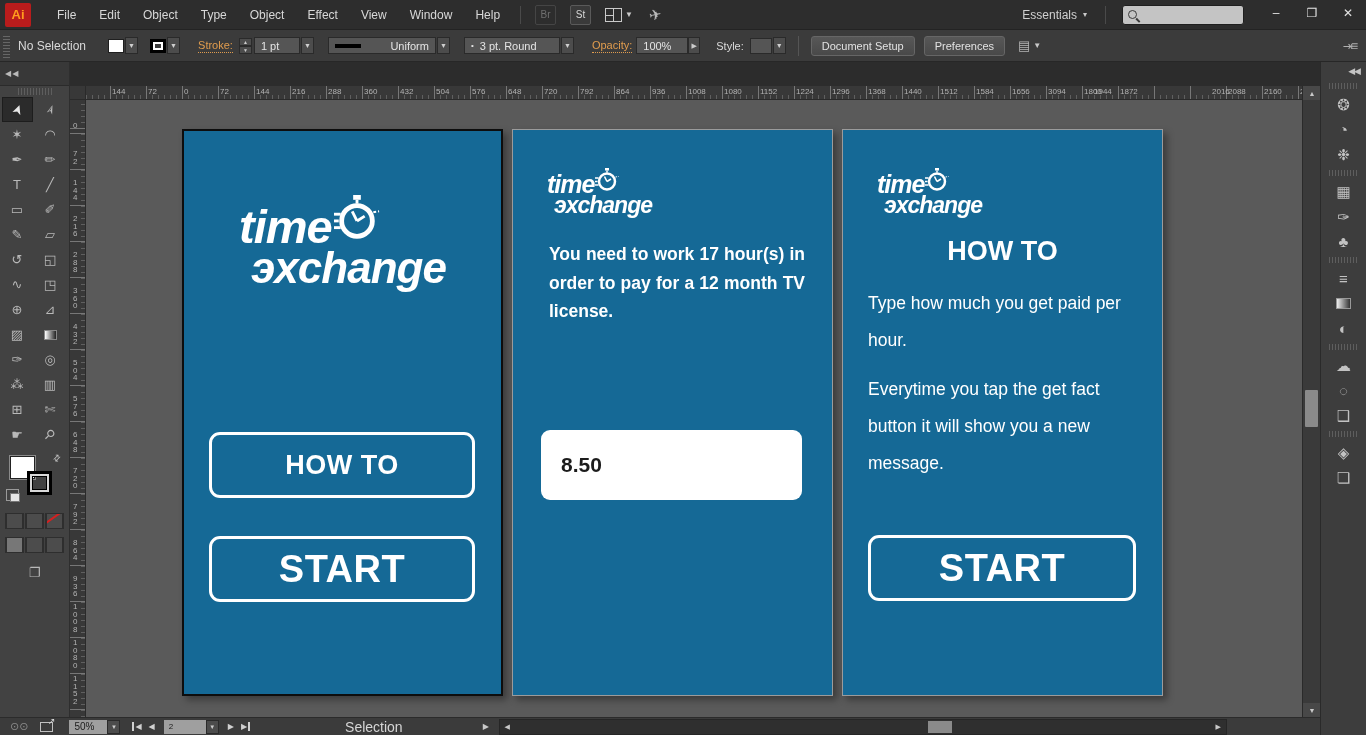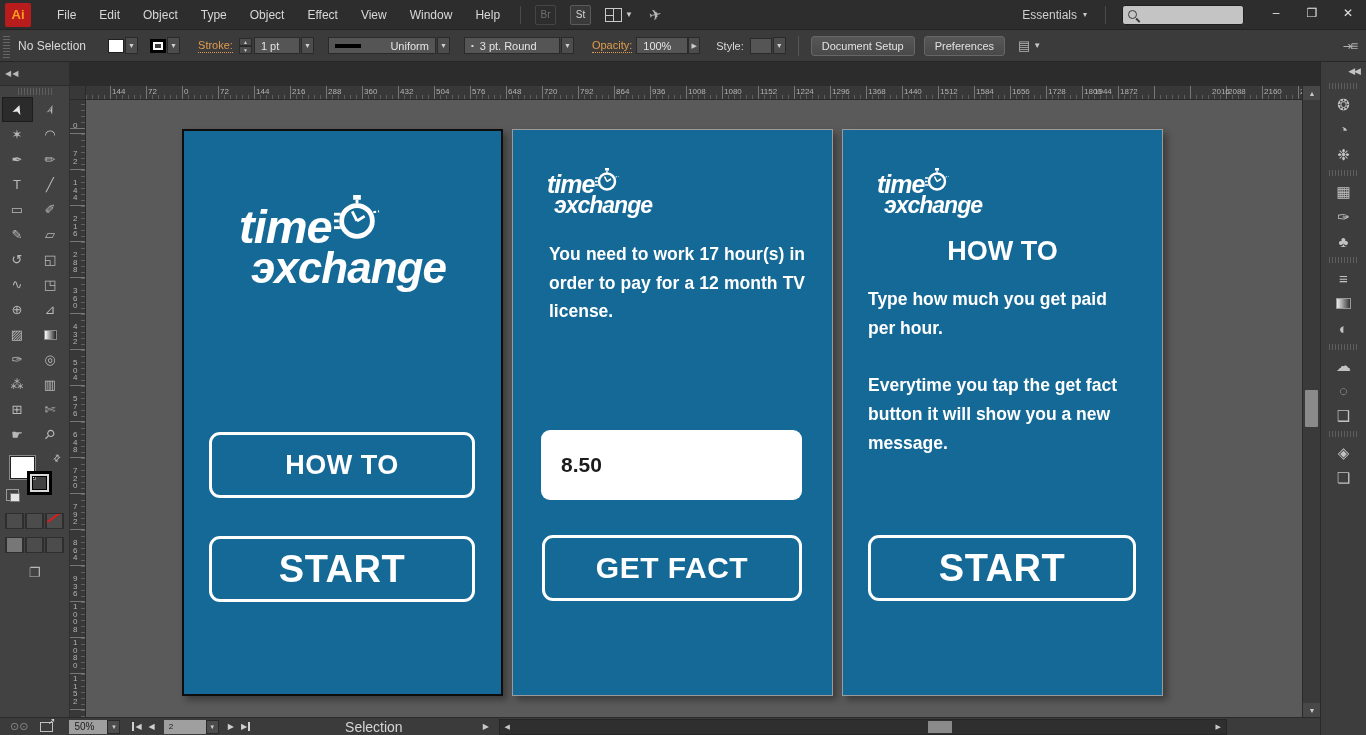--- a/index.html
+++ b/index.html
@@ -134,21 +134,21 @@
   .btn{position:absolute;left:25px;right:26px;height:66px;border:3px solid #fff;border-radius:11px;color:#fff;
     font-weight:bold;display:flex;align-items:center;justify-content:center;letter-spacing:.5px;}
   .btn.howto{top:301px;font-size:27px;}
   .btn.startb{top:405px;font-size:38px;}
   .btn.getfact{top:405px;font-size:30px;left:29px;right:30px;}
   .factmsg{position:absolute;top:110px;left:36px;width:256px;color:#fff;font-weight:bold;font-size:17.5px;
     line-height:28.5px;text-align:justify;}
   .wageinput{position:absolute;left:28px;right:30px;top:300px;height:70px;background:#fff;border-radius:9px;
     color:#1c1c1c;font-weight:bold;font-size:21px;display:flex;align-items:center;padding-left:20px;}
   .howtohead{position:absolute;top:106px;left:0;right:0;text-align:center;color:#fff;font-weight:bold;font-size:27px;}
-  .para{position:absolute;left:25px;width:266px;color:#fff;font-weight:bold;font-size:17.5px;line-height:29px;}
+  .para{position:absolute;left:25px;width:266px;color:#fff;font-weight:normal;font-size:17.5px;line-height:37px;}
   .para.p1{top:155px;}
   .para.p2{top:241px;}
 
   
   .vscroll{position:absolute;left:1302px;top:86px;width:18px;height:631px;background:#3a3a3a;border-left:1px solid #2a2a2a;}
   .vscroll .sarrow{position:absolute;left:0;width:18px;height:14px;color:#c9c9c9;font-size:7px;display:flex;align-items:center;justify-content:center;background:#484848;}
   .vscroll .up{top:0;}
   .vscroll .down{bottom:0;}
   .vscroll .thumb{position:absolute;left:2px;top:304px;width:13px;height:37px;background:#8a8a8a;border-radius:1px;}
 
@@ -413,21 +413,21 @@
       <span class="hlab" style="left: 602px;">1008</span>
       <span class="hlab" style="left: 638px;">1080</span>
       <span class="hlab" style="left: 674px;">1152</span>
       <span class="hlab" style="left: 710px;">1224</span>
       <span class="hlab" style="left: 746px;">1296</span>
       <span class="hlab" style="left: 782px;">1368</span>
       <span class="hlab" style="left: 818px;">1440</span>
       <span class="hlab" style="left: 854px;">1512</span>
       <span class="hlab" style="left: 890px;">1584</span>
       <span class="hlab" style="left: 926px;">1656</span>
-      <span class="hlab" style="left: 962px;">1728</span>
+      <span class="hlab" style="left: 962px;">3094</span>
       <span class="hlab" style="left: 998px;">1800</span>
       <span class="hlab" style="left: 1034px;">1872</span>
       <span class="hlab" style="left: 1008px;">1944</span>
       <span class="hlab" style="left: 1106px; padding-left: 20px;">2016</span>
       <span class="hlab" style="left: 1142px;">2088</span>
       <span class="hlab" style="left: 1178px;">2160</span>
       <span class="hlab" style="left: 1214px;">22</span>
     </div>
   <div class="vruler">
       <span class="vlab" style="top: 29px;">0</span>
@@ -490,21 +490,20 @@
               <line x1="-6" y1="27" x2="4" y2="27" stroke-width="3"></line>
               <line x1="-2" y1="34" x2="6" y2="34" stroke-width="3"></line>
               <line x1="40" y1="18" x2="46" y2="17" stroke-width="2" stroke-dasharray="3 2"></line>
             </g>
           </svg>
         </div>
         <div class="l2">эxchange</div>
       </div>
       <div class="factmsg">You need to work 17 hour(s) in order to pay for a 12 month TV license.</div>
       <div class="wageinput">8.50</div>
-      <div class="btn getfact">GET FACT</div>
     </div>
 
     <div class="artboard ab3">
       <div class="logo sm">
         <div class="l1">
           <span>time</span>
           <svg viewBox="0 0 46 50">
             <g stroke="#fff" fill="none">
               <rect x="19" y="0" width="8" height="5" fill="#fff" stroke="none"></rect>
               <line x1="23" y1="5" x2="23" y2="9" stroke-width="3"></line>

